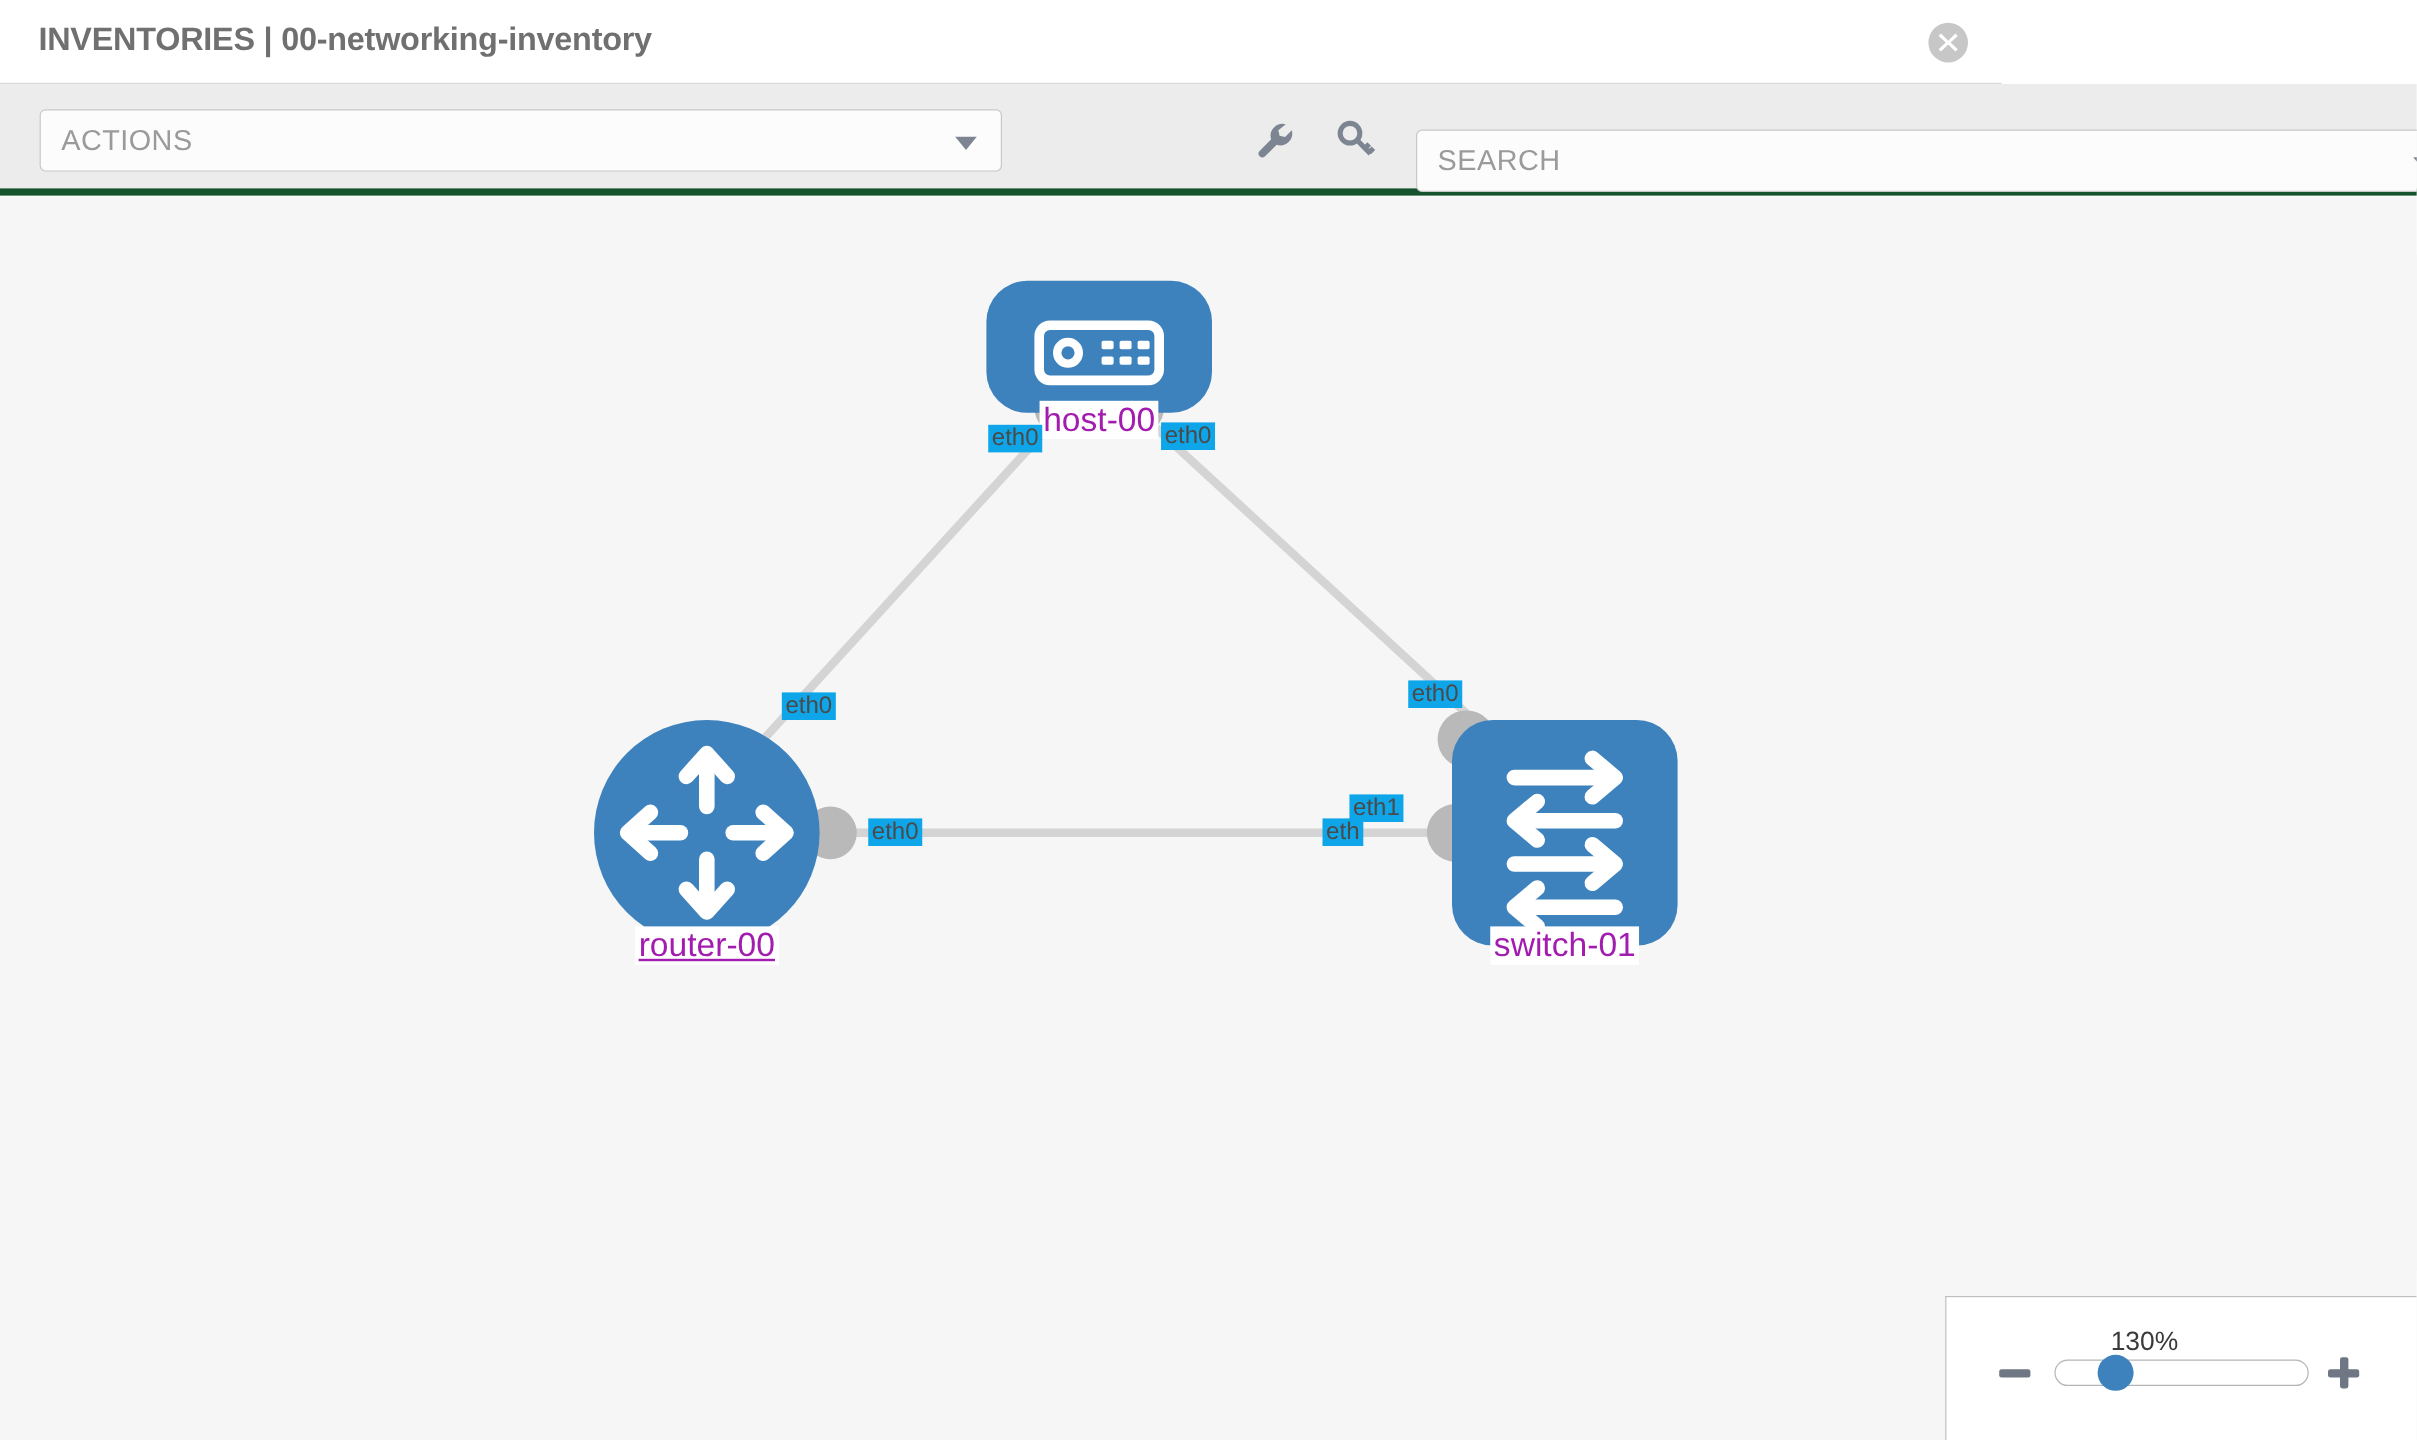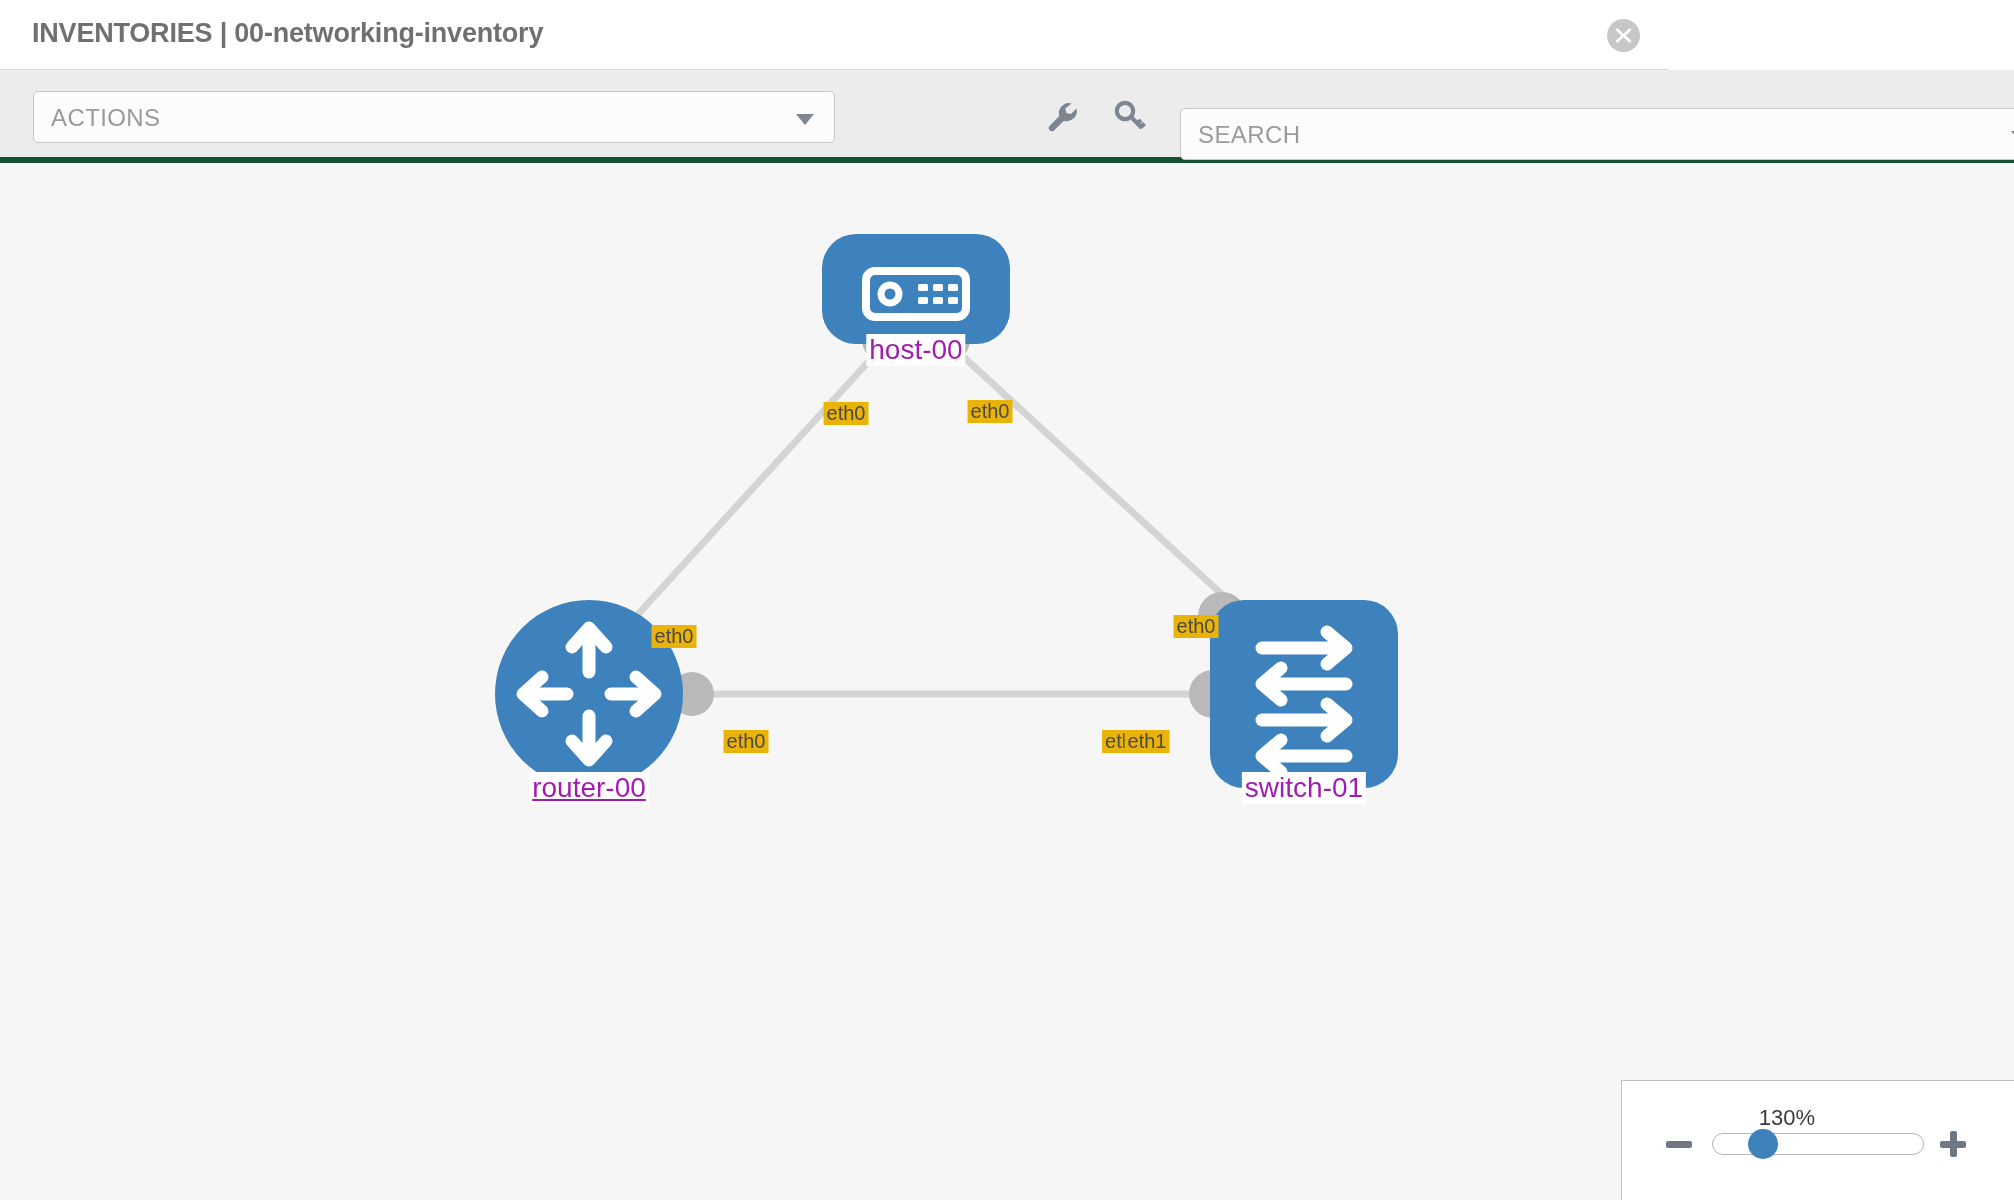--- a/index.html
+++ b/index.html
@@ -124,25 +124,24 @@
     color: #a21caf;
     background: #ffffff;
     padding: 0 3px;
     white-space: nowrap;
     transform: translateX(-50%);
   }
   .iface-label {
     position: absolute;
     font-size: 20px;
     color: #4a4a4a;
-    background: #eab308;
+    background: #0ea5e9;
     padding: 0 3px;
     white-space: nowrap;
     transform: translateX(-50%);
-    margin-top: 48px;
   }
 
   
   .zoom-panel {
     position: absolute;
     left: 1621px; top: 1080px;
     width: 393px; height: 120px;
     background: #ffffff;
     border-top: 1px solid #bfbfbf;
     border-left: 1px solid #bfbfbf;
@@ -307,21 +306,21 @@
     <div class="node-label" style="left:916px; top:170px;">host-00</div>
     <div class="node-label" style="left:589px; top:608px;text-decoration:underline;">router-00</div>
     <div class="node-label" style="left:1304px; top:608px;">switch-01</div>
 
     <div class="iface-label" style="left:846px; top:190px;">eth0</div>
     <div class="iface-label" style="left:990px; top:188px;">eth0</div>
     <div class="iface-label" style="left:674px; top:413px;">eth0</div>
     <div class="iface-label" style="left:1196px; top:403px;">eth0</div>
     <div class="iface-label" style="left:746px; top:518px;">eth0</div>
     <div class="iface-label" style="left:1119px; top:518px;">eth</div>
-    <div class="iface-label" style="left:1147px; top:518px;">eth1</div>
+    <div class="iface-label" style="left:1147px; top:498px;">eth1</div>
 
     <div class="zoom-panel" style="left:1621px; top:916px;">
       <div class="zoom-value">130%</div>
       <div class="zoom-minus"></div>
       <div class="zoom-track"></div>
       <div class="zoom-thumb"></div>
       <div class="zoom-plus"></div>
     </div>
 
   </div>

